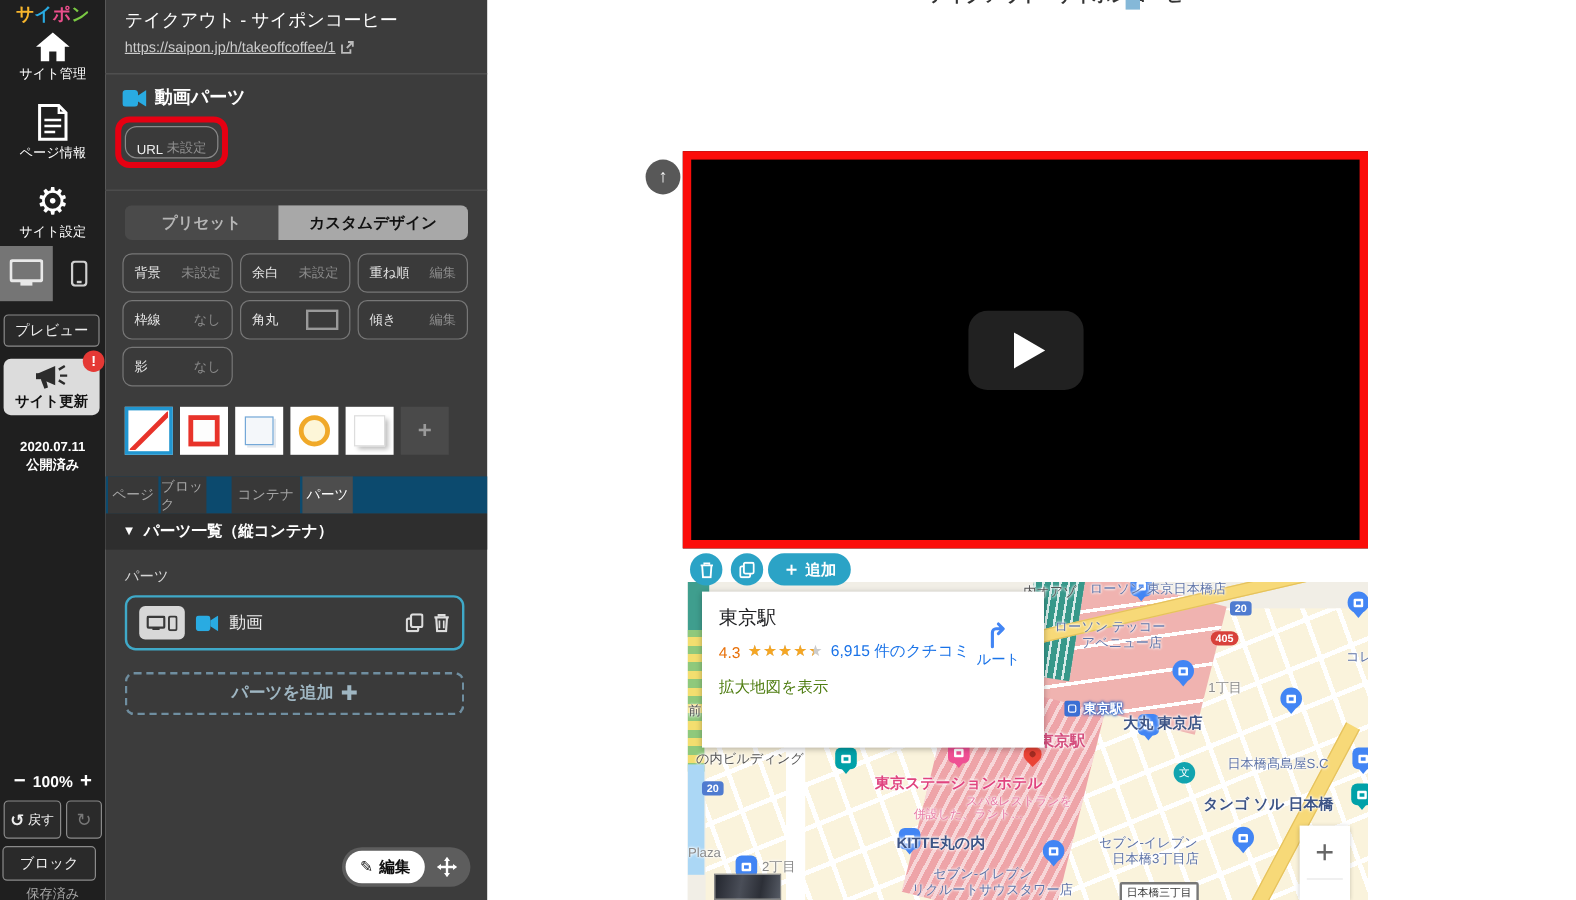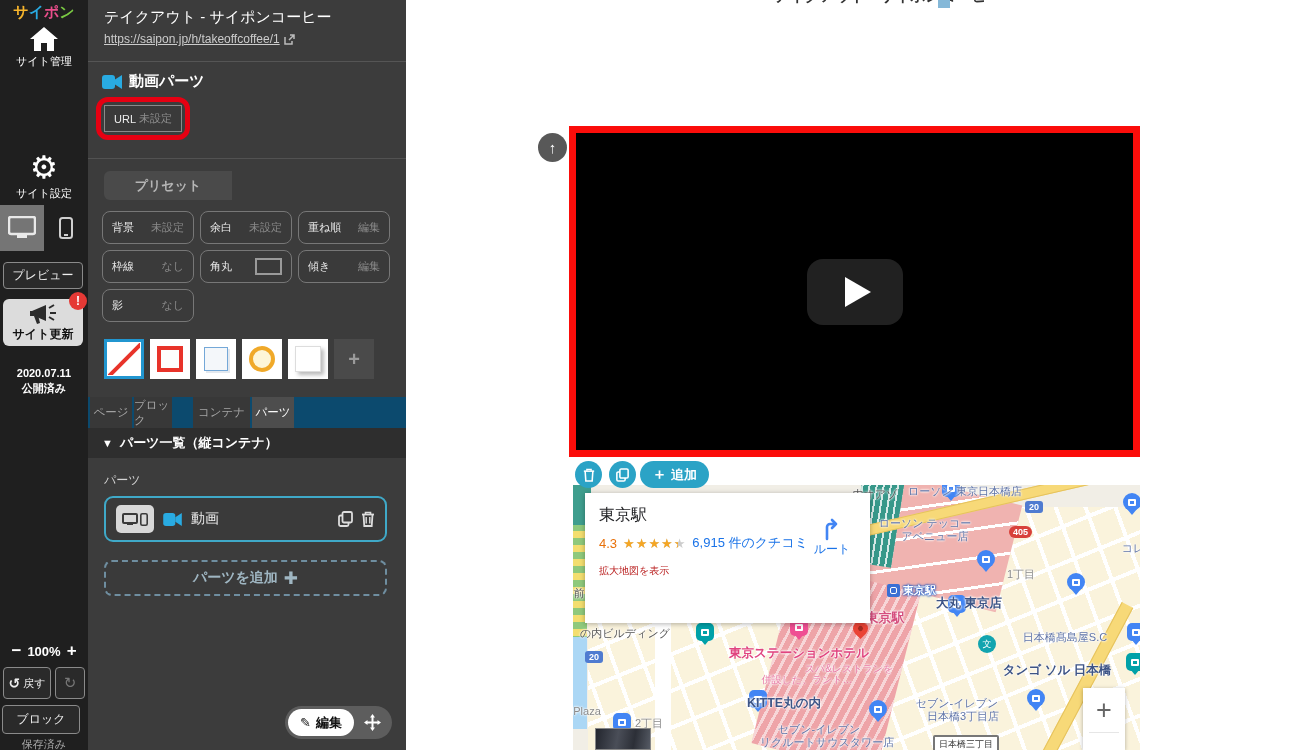--- a/index.html
+++ b/index.html
@@ -22,21 +22,21 @@
   #btn-redo{top:667px;left:55px;width:30px;height:32px;color:#777;font-size:15px;}
   #btn-history{top:705px;width:78px;height:29px;left:2px;}
   #saved{position:absolute;left:0;top:737px;width:88px;text-align:center;color:#a9a9a9;font-size:11px;}
   
   #panel{position:absolute;left:88px;top:0;width:318px;height:750px;background:#3c3c3c;color:#eee;z-index:20;}
   #panel-head{position:absolute;left:0;top:0;width:318px;height:62px;border-bottom:1px solid #555;}
   #site-title{position:absolute;left:16px;top:8px;font-size:15px;color:#fff;}
   #site-url{position:absolute;left:16px;top:32px;font-size:12px;color:#ccc;text-decoration:underline;display:flex;align-items:center;gap:4px;}
   #part-title{position:absolute;left:14px;top:72px;display:flex;align-items:center;gap:7px;font-size:15px;font-weight:bold;color:#fff;}
   #url-outline{position:absolute;left:8px;top:97px;border:5px solid #e60012;border-radius:12px;padding:3px;}
-  #url-btn{width:78px;height:27px;background:#3a3a3a;border:1px solid #8a8a8a;border-radius:0;display:flex;align-items:center;justify-content:space-between;padding:0 9px;font-size:11px;}
+  #url-btn{width:78px;height:27px;background:#3a3a3a;border:1px solid #8a8a8a;border-radius:10px;display:flex;align-items:flex-end;justify-content:space-between;padding:0 9px;font-size:11px;}
   #url-btn .k{color:#eee;} #url-btn .v{color:#8f8f8f;}
   .hr{position:absolute;left:0;width:318px;height:1px;background:#525252;}
   #design-tabs{position:absolute;left:16px;top:171px;width:286px;height:29px;display:flex;border-radius:6px;overflow:hidden;}
   #tab-preset{width:128px;background:#4a4a4a;color:#b5b5b5;font-size:13px;font-weight:bold;display:flex;align-items:center;justify-content:center;}
   #tab-custom{flex:1;background:#a8a8a8;color:#111;font-size:13px;font-weight:bold;display:flex;align-items:center;justify-content:center;}
   #stylegrid{position:absolute;left:14px;top:211px;width:296px;display:flex;flex-wrap:wrap;gap:6px;}
   .stybtn{width:92px;height:33px;border:1px solid #777;border-radius:8px;background:#3a3a3a;display:flex;align-items:center;justify-content:space-between;padding:0 9px;font-size:11px;}
   .stybtn .k{color:#e8e8e8;} .stybtn .v{color:#8a8a8a;}
   .corner-box{width:27px;height:17px;border:2px solid #9a9a9a;background:transparent;}
   #swatches{position:absolute;left:16px;top:339px;display:flex;gap:6px;}
@@ -118,40 +118,50 @@
   #photothumb{position:absolute;left:22px;top:243px;width:56px;height:22px;background:linear-gradient(100deg,#23262e 0%,#4a4e58 40%,#2c2f37 70%,#555a64 100%);border:1px solid #888;z-index:6;}
   
   #card{position:absolute;left:12px;top:8px;width:285px;height:130px;background:#fff;box-shadow:0 1px 5px rgba(0,0,0,.3);z-index:7;padding:12px 14px;}
   #card-title{font-size:16px;color:#202124;}
   #card-addr{font-size:12.5px;color:#444;margin-top:8px;width:200px;line-height:1.35;}
   #card-rating{display:flex;align-items:center;gap:6px;margin-top:8px;font-size:13px;}
   #rate-num{color:#e8710a;}
   .stars{position:relative;font-size:13px;color:#ccc;letter-spacing:1px;}
   .stars .fill{position:absolute;left:0;top:0;overflow:hidden;color:#f5a623;white-space:nowrap;}
   #card-reviews{color:#1a73e8;}
-  #card-enlarge{font-size:10px;color:#b91c1c;margin-top:12px;display:inline-block;}
+  #card-enlarge{font-size:13px;color:#4d7c0f;margin-top:12px;display:inline-block;}
   #card-route{position:absolute;right:14px;top:22px;width:48px;text-align:center;color:#1a73e8;font-size:12px;}
   
   svg{display:block;}
 </style>
 </head>
 <body>
 
 <div id="sidebar">
   <div id="logo"><span style="color: rgb(247, 181, 44);">サ</span><span style="color: rgb(41, 171, 226);">イ</span><span style="color: rgb(234, 78, 139);">ポ</span><span style="color: rgb(122, 201, 67);">ン</span></div>
 
   <div class="navitem" style="top:26px;">
     <span>
       <svg width="30" height="26" viewBox="0 0 30 26" style="margin:0 auto;">
           <path d="M15 1 L29 13 H25 V25 H18 V17 H12 V25 H5 V13 H1 Z" fill="#fff"></path>
         </svg>
     </span>
     <span class="nlab">サイト管理</span>
   </div>
 
+  <div class="navitem" style="top:86px;">
+    <span>
+      <svg width="26" height="32" viewBox="0 0 26 32" style="margin:0 auto;">
+          <path d="M2 2 H18 L24 8 V30 H2 Z" fill="none" stroke="#fff" stroke-width="2.5"></path>
+          <path d="M18 2 V8 H24" fill="none" stroke="#fff" stroke-width="2"></path>
+          <path d="M6 14 H20 M6 19 H20 M6 24 H15" stroke="#fff" stroke-width="2"></path>
+        </svg>
+    </span>
+    <span class="nlab">ページ情報</span>
+  </div>
 
   <div class="navitem" style="top:152px;">
     <span style="font-size:31px;line-height:32px;color:#fff;display:block;">⚙</span>
     <span class="nlab">サイト設定</span>
   </div>
 
   <div class="toggle" id="dev-desktop">
     <span>
       <svg width="28" height="24" viewBox="0 0 28 24">
           <rect x="1" y="1" width="26" height="17" rx="2" fill="none" stroke="#e9e9e9" stroke-width="2.5"></rect>
@@ -236,20 +246,21 @@
     <div id="url-btn">
       <span class="k">URL</span>
       <span class="v">未設定</span>
     </div>
   </div>
 
   <div class="hr" style="top:158px;"></div>
 
   <div id="design-tabs">
     <div id="tab-preset">プリセット</div>
+    <div id="tab-custom">カスタムデザイン</div>
   </div>
 
   <div id="stylegrid">
     <div class="stybtn">
         <span class="k">背景</span>
         <span class="v">未設定</span>
       </div>
     <div class="stybtn">
         <span class="k">余白</span>
         <span class="v">未設定</span>

